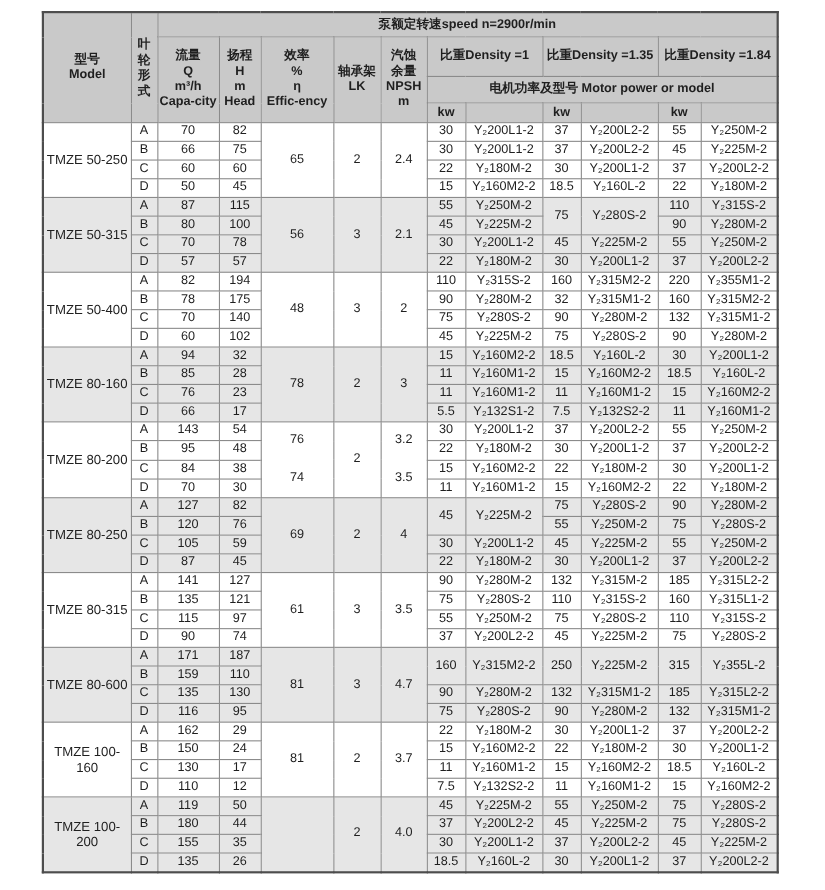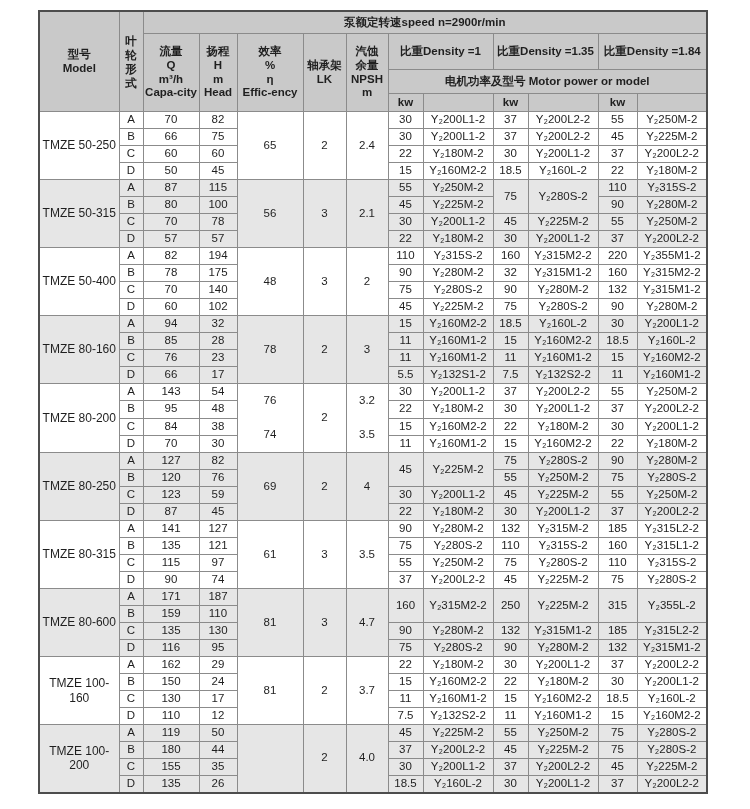--- a/index.html
+++ b/index.html
@@ -363,21 +363,21 @@
           <td>B</td>
           <td>120</td>
           <td>76</td>
           <td>55</td>
           <td>Y₂250M-2</td>
           <td>75</td>
           <td>Y₂280S-2</td>
         </tr>
         <tr class="g-gray">
           <td>C</td>
-          <td>123</td>
+          <td>105</td>
           <td>59</td>
           <td>30</td>
           <td>Y₂200L1-2</td>
           <td>45</td>
           <td>Y₂225M-2</td>
           <td>55</td>
           <td>Y₂250M-2</td>
         </tr>
         <tr class="g-gray">
           <td>D</td>

